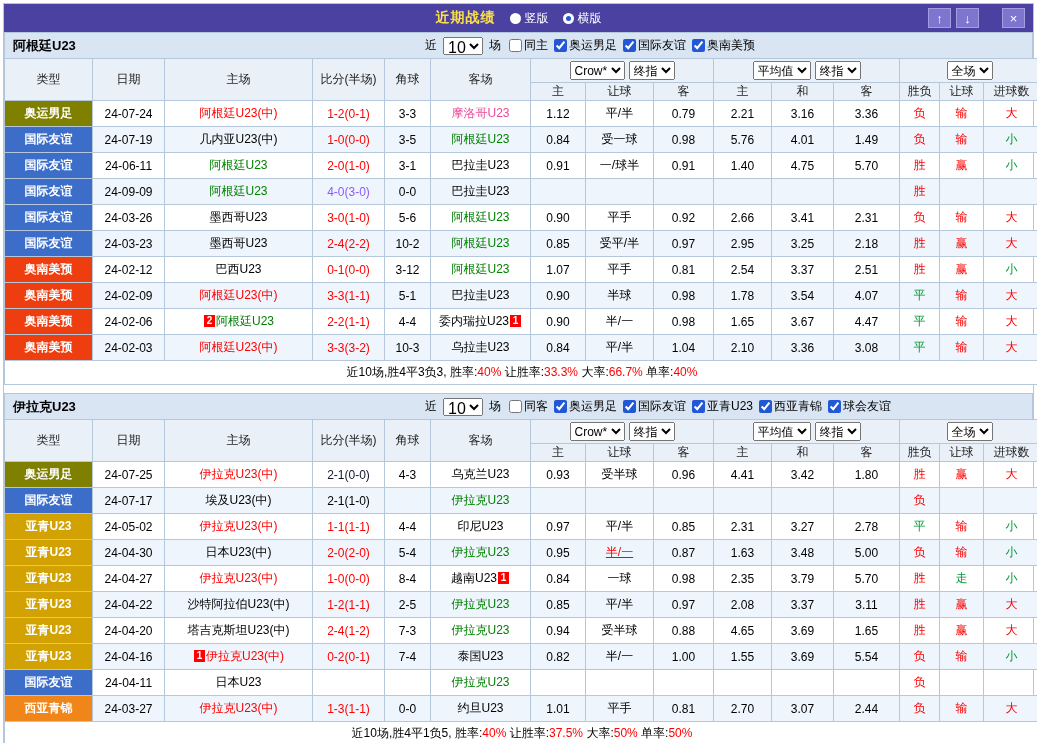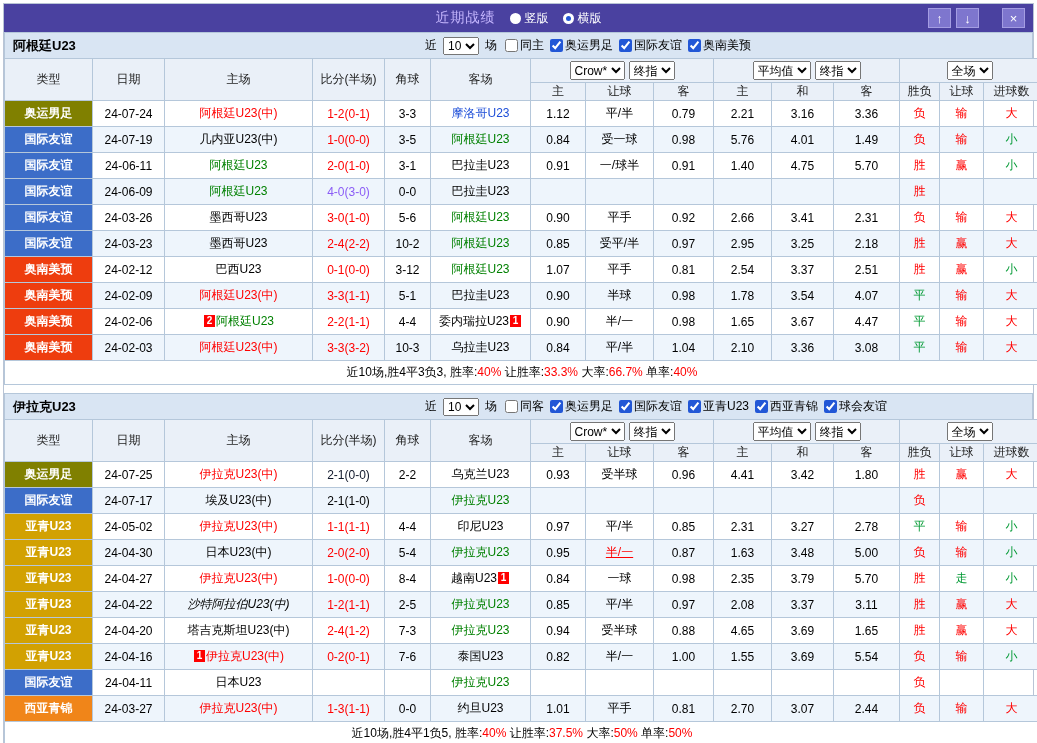--- a/index.html
+++ b/index.html
@@ -14,21 +14,21 @@
 
   
   .titlebar {
     height: 28px; background: #4a41a0; position: relative;
     display: flex; align-items: center;
   }
   .title-group {
     position: absolute; left: 0; right: 0;
     display: flex; justify-content: center; align-items: center; gap: 14px;
   }
-  .page-title { color: #c4b5fd; font-weight: normal; font-size: 14px; letter-spacing: 1px; }
+  .page-title { color: #fde047; font-weight: bold; font-size: 14px; letter-spacing: 1px; }
   .radio { display: inline-flex; align-items: center; gap: 4px; color: #fff; font-size: 12px; cursor: pointer; }
   .radio-circle {
     width: 11px; height: 11px; border-radius: 50%; background: #fff;
     display: inline-block; position: relative;
   }
   .radio-circle.sel::after {
     content: ""; position: absolute; inset: 3px; border-radius: 50%; background: #2257d6;
   }
   .titlebar-buttons { margin-left: auto; display: flex; align-items: center; gap: 5px; padding-right: 8px; z-index: 2; }
   .tb-btn {
@@ -39,21 +39,21 @@
   .tb-btn.close { margin-left: 18px; }
 
   
   .section + .section { margin-top: 8px; }
   .section-bar {
     height: 26px; background: #d9e5f3; position: relative;
     display: flex; align-items: center; border: 1px solid #b5c7da; border-bottom: none;
   }
   .team-name { font-weight: bold; font-size: 13px; padding-left: 8px; }
   .filters { position: absolute; left: 420px; display: flex; align-items: center; gap: 3px; font-size: 12px; }
-  .filters select { font-size: 12px; height: 18px; margin: 0 3px; }
+  .filters select { font-size: 16px; height: 18px; margin: 0 3px; }
   .cb-box { display: inline-flex; align-items: center; gap: 6px; margin-left: 5px; }
   .cb { display: inline-flex; align-items: center; gap: 2px; cursor: pointer; }
   .cb input { width: 13px; height: 13px; accent-color: #2257d6; margin: 0; }
 
   
   .grid {
     width: 100%; border-collapse: collapse; table-layout: fixed;
     text-align: center; font-size: 12px;
   }
   .grid th, .grid td {
@@ -175,21 +175,21 @@
           <th>进球数</th>
         </tr>
       </thead>
       <tbody>
           <tr>
             <td class="type-cell" style="background-color: rgb(128, 128, 0);"><span>奥运男足</span></td>
             <td><span>24-07-24</span></td>
             <td><span style="color: rgb(255, 0, 0);">阿根廷U23(中)</span></td>
             <td><span style="color: rgb(255, 0, 0);">1-2(0-1)</span></td>
             <td><span>3-3</span></td>
-            <td><span style="color: #1d4ed8;">摩洛哥U23</span></td>
+            <td><span style="color: #ec4899;">摩洛哥U23</span></td>
             <td><span>1.12</span></td>
             <td><span>平/半</span></td>
             <td><span>0.79</span></td>
             <td><span>2.21</span></td>
             <td><span>3.16</span></td>
             <td><span>3.36</span></td>
             <td><span style="color: rgb(255, 0, 0);">负</span></td>
             <td><span style="color: rgb(255, 0, 0);">输</span></td>
             <td><span style="color: rgb(255, 0, 0);">大</span></td>
           </tr>
@@ -222,21 +222,21 @@
             <td><span>0.91</span></td>
             <td><span>1.40</span></td>
             <td><span>4.75</span></td>
             <td><span>5.70</span></td>
             <td><span style="color: rgb(255, 0, 0);">胜</span></td>
             <td><span style="color: rgb(255, 0, 0);">赢</span></td>
             <td><span style="color: rgb(0, 153, 51);">小</span></td>
           </tr>
           <tr>
             <td class="type-cell" style="background-color: rgb(60, 109, 200);"><span>国际友谊</span></td>
-            <td><span>24-06-09</span></td>
+            <td><span>24-09-09</span></td>
             <td><span style="color: rgb(0, 128, 0);">阿根廷U23</span></td>
             <td><span style="color: #8b5cf6;">4-0(3-0)</span></td>
             <td><span>0-0</span></td>
             <td><span style="color: rgb(0, 0, 0);">巴拉圭U23</span></td>
             <td><span></span></td>
             <td><span></span></td>
             <td><span></span></td>
             <td><span></span></td>
             <td><span></span></td>
             <td><span></span></td>
@@ -441,21 +441,21 @@
           <th>让球</th>
           <th>进球数</th>
         </tr>
       </thead>
       <tbody>
           <tr>
             <td class="type-cell" style="background-color: rgb(128, 128, 0);"><span>奥运男足</span></td>
             <td><span>24-07-25</span></td>
             <td><span style="color: rgb(255, 0, 0);">伊拉克U23(中)</span></td>
             <td><span style="color: #0f172a;">2-1(0-0)</span></td>
-            <td><span>2-2</span></td>
+            <td><span>4-3</span></td>
             <td><span style="color: rgb(0, 0, 0);">乌克兰U23</span></td>
             <td><span>0.93</span></td>
             <td><span>受半球</span></td>
             <td><span>0.96</span></td>
             <td><span>4.41</span></td>
             <td><span>3.42</span></td>
             <td><span>1.80</span></td>
             <td><span style="color: rgb(255, 0, 0);">胜</span></td>
             <td><span style="color: rgb(255, 0, 0);">赢</span></td>
             <td><span style="color: rgb(255, 0, 0);">大</span></td>
@@ -524,21 +524,21 @@
             <td><span>2.35</span></td>
             <td><span>3.79</span></td>
             <td><span>5.70</span></td>
             <td><span style="color: rgb(255, 0, 0);">胜</span></td>
             <td><span style="color: rgb(0, 153, 51);">走</span></td>
             <td><span style="color: rgb(0, 153, 51);">小</span></td>
           </tr>
           <tr>
             <td class="type-cell" style="background-color: rgb(210, 161, 2);"><span>亚青U23</span></td>
             <td><span>24-04-22</span></td>
-            <td><span style="color: rgb(0, 0, 0); font-style: italic;">沙特阿拉伯U23(中)</span></td>
+            <td><span style="color: rgb(0, 0, 0);">沙特阿拉伯U23(中)</span></td>
             <td><span style="color: rgb(255, 0, 0);">1-2(1-1)</span></td>
             <td><span>2-5</span></td>
             <td><span style="color: rgb(0, 128, 0);">伊拉克U23</span></td>
             <td><span>0.85</span></td>
             <td><span>平/半</span></td>
             <td><span>0.97</span></td>
             <td><span>2.08</span></td>
             <td><span>3.37</span></td>
             <td><span>3.11</span></td>
             <td><span style="color: rgb(255, 0, 0);">胜</span></td>
@@ -560,21 +560,21 @@
             <td><span>1.65</span></td>
             <td><span style="color: rgb(255, 0, 0);">胜</span></td>
             <td><span style="color: rgb(255, 0, 0);">赢</span></td>
             <td><span style="color: rgb(255, 0, 0);">大</span></td>
           </tr>
           <tr>
             <td class="type-cell" style="background-color: rgb(210, 161, 2);"><span>亚青U23</span></td>
             <td><span>24-04-16</span></td>
             <td><span class="badge">1</span><span style="color: rgb(255, 0, 0);">伊拉克U23(中)</span></td>
             <td><span style="color: rgb(255, 0, 0);">0-2(0-1)</span></td>
-            <td><span>7-6</span></td>
+            <td><span>7-4</span></td>
             <td><span style="color: rgb(0, 0, 0);">泰国U23</span></td>
             <td><span>0.82</span></td>
             <td><span>半/一</span></td>
             <td><span>1.00</span></td>
             <td><span>1.55</span></td>
             <td><span>3.69</span></td>
             <td><span>5.54</span></td>
             <td><span style="color: rgb(255, 0, 0);">负</span></td>
             <td><span style="color: rgb(255, 0, 0);">输</span></td>
             <td><span style="color: rgb(0, 153, 51);">小</span></td>

